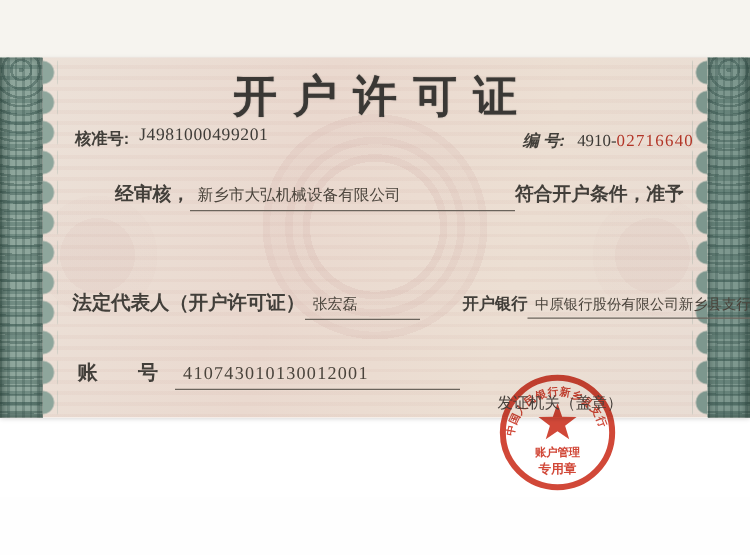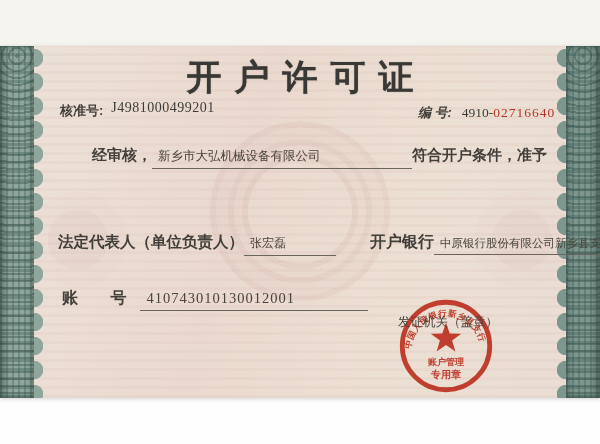--- a/index.html
+++ b/index.html
@@ -6,21 +6,21 @@
   body{
     width:600px;height:444px;overflow:hidden;position:relative;
     background:#ffffff;
     font-family:"Liberation Sans",sans-serif;
     -webkit-font-smoothing:antialiased;
   }
   .photo-top-strip{position:absolute;left:0;top:0;width:600px;height:46px;background:#f6f4ef;}
   .photo-bottom-strip{position:absolute;left:0;top:398px;width:600px;height:46px;background:#fefefe;}
 
   .certificate{
-    position:absolute;left:0;top:46px;width:600px;height:352px;
+    position:absolute;left:0;top:46px;width:600px;height:288px;
     background:
       radial-gradient(circle at 50% 47%, rgba(193,146,142,0.00) 0 52px, rgba(193,146,142,0.14) 52px 58px, rgba(193,146,142,0.04) 58px 66px, rgba(193,146,142,0.14) 66px 72px, rgba(193,146,142,0.05) 72px 84px, rgba(193,146,142,0.12) 84px 90px, rgba(193,146,142,0.00) 90px),
       radial-gradient(circle at 13% 55%, rgba(193,146,142,0.10) 0 30px, rgba(193,146,142,0.03) 30px 48px, rgba(193,146,142,0.00) 48px),
       radial-gradient(circle at 87% 55%, rgba(193,146,142,0.10) 0 30px, rgba(193,146,142,0.03) 30px 48px, rgba(193,146,142,0.00) 48px),
       repeating-linear-gradient(0deg, rgba(190,142,132,0.07) 0 3px, rgba(255,255,255,0) 3px 9px),
       linear-gradient(105deg,#ece2d9 0%,#ead9cf 40%,#ecdfd3 68%,#e8dcd4 100%);
     box-shadow:0 1px 4px rgba(0,0,0,0.18);
   }
 
   
@@ -58,21 +58,21 @@
   .row-serial .pre{font-family:"Liberation Serif",serif;margin-left:6px;color:#3d3a36;}
   .row-serial .red{font-family:"Liberation Serif",serif;color:#b23527;letter-spacing:1px;}
 
   .row-review{top:98px;left:92px;font-size:17.5px;}
   .row-review .lbl{font-size:15px;}
   .row-review .filled{min-width:248px;font-size:12.5px;text-align:left;}
   .row-line2{top:140px;left:58px;font-size:18.5px;font-weight:bold;color:#3c3935;}
 
   .row-rep{top:186px;left:58px;font-size:15.5px;}
   .row-rep .filled{min-width:80px;font-size:12px;}
-  .row-rep .bank-lbl{margin-left:34px;font-size:16px;}
+  .row-rep .bank-lbl{margin-left:34px;font-size:13px;}
   .row-rep .bank-val{min-width:138px;font-size:11.5px;}
 
   .row-account{top:242px;left:62px;font-size:16px;}
   .row-account .lbl{letter-spacing:14px;margin-top:44px;}
   .row-account .filled{min-width:216px;font-size:14.5px;letter-spacing:1px;}
 
   .issuer{position:absolute;left:398px;top:268px;z-index:3;color:#453f3a;font-size:12.5px;line-height:17px;}
   .issuer .date{letter-spacing:2px;margin-top:1px;padding-left:2px;}
 
   .seal{position:absolute;left:398px;top:252px;width:96px;height:96px;z-index:2;opacity:0.92;mix-blend-mode:multiply;}
@@ -100,21 +100,21 @@
     <span class="lbl">编 号:</span>
     <span class="pre">4910-</span><span class="red">02716640</span>
   </div>
 
   <div class="row row-review">
     <span class="lbl">经审核，</span><span class="filled">新乡市大弘机械设备有限公司</span><span class="lbl">符合开户条件，准予</span>
   </div>
 
 
   <div class="row row-rep">
-    <span class="lbl">法定代表人（单位负责人）</span><span class="filled">张宏磊</span><span class="lbl bank-lbl">开户银行</span><span class="filled bank-val">中原银行股份有限公司新乡县支行</span>
+    <span class="lbl">法定代表人（开户许可证）</span><span class="filled">张宏磊</span><span class="lbl bank-lbl">开户银行</span><span class="filled bank-val">中原银行股份有限公司新乡县支行</span>
   </div>
 
   <div class="row row-account">
     <span class="lbl">账  号</span><span class="filled">410743010130012001</span>
   </div>
 
   <svg class="seal" viewBox="0 0 90 90" width="96" height="96">
     <defs>
       <path id="sealArc" d="M 12,50 A 33,33 0 1 1 78,50" fill="none"></path>
     </defs>

